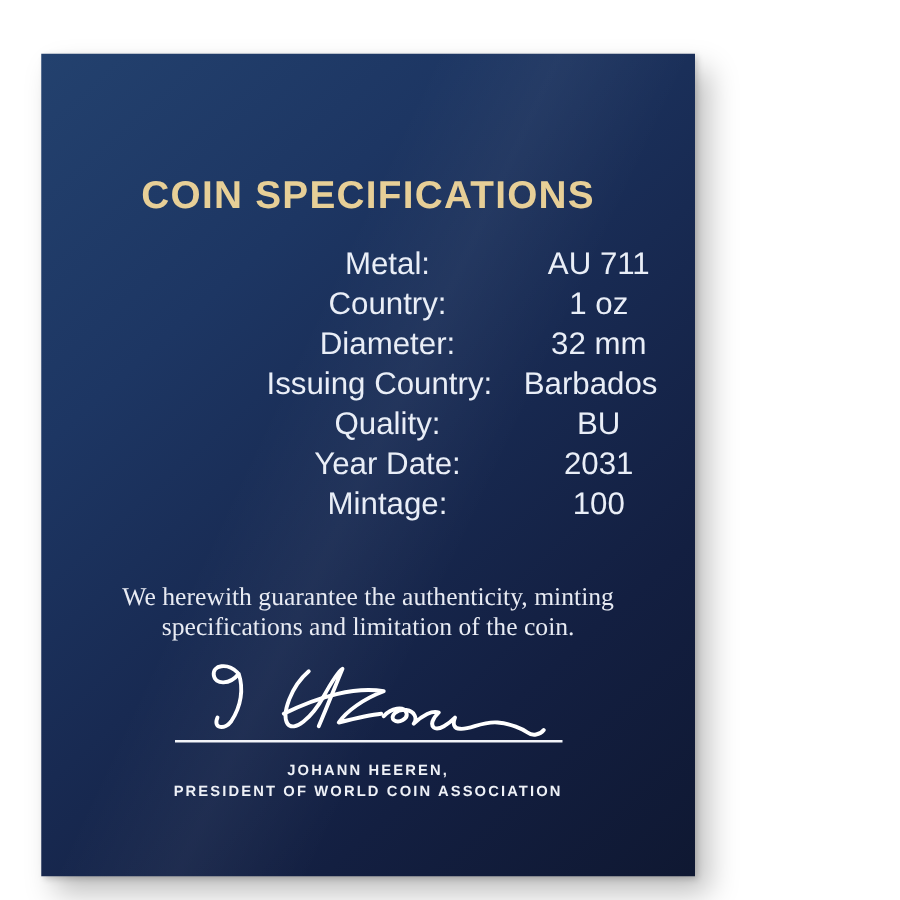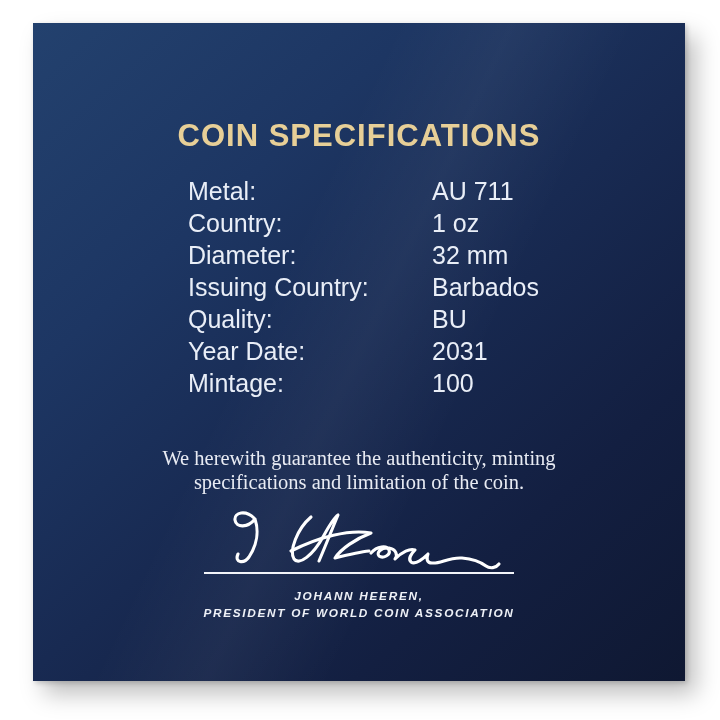--- a/index.html
+++ b/index.html
@@ -9,22 +9,22 @@
     font-family: "Liberation Sans", sans-serif;
     overflow: hidden;
   }
   .stage {
     position: relative;
     width: 720px; height: 720px;
     background: #ffffff;
   }
   .card {
     position: absolute;
-    left: 33px; top: 23px;
-    width: 652px; height: 658px;
+    left: 33px; top: 43px;
+    width: 523px; height: 658px;
     background: linear-gradient(138deg,
       #23416e 0%, #1d3663 28%, #182a52 52%,
       #131f41 76%, #0f1832 100%);
     box-shadow: 2px 2px 5px rgba(0,0,0,0.18),
                 11px 13px 22px rgba(0,0,0,0.25);
   }
   .card::before {
     content: "";
     position: absolute; inset: 0;
     background: linear-gradient(115deg,
@@ -38,21 +38,21 @@
     top: 95px; left: 0; width: 100%;
     text-align: center;
     color: #e7cf97;
     font-size: 31px;
     font-weight: bold;
     letter-spacing: 1px;
     white-space: nowrap;
   }
   .specs {
     position: absolute;
-    top: 152px; left: 155px; right: 30px;
+    top: 152px; left: 155px; right: 30px; text-align: center;
   }
   .spec-row {
     display: flex;
     height: 32px; line-height: 32px;
     font-size: 25px;
     color: #e9eef7;
     white-space: nowrap;
   }
   .spec-label { width: 244px; }
   .spec-value { flex: 1; }
@@ -85,21 +85,20 @@
   .names {
     position: absolute;
     top: 565px; left: 0; width: 100%;
     text-align: center;
     color: #eef1f7;
     font-weight: bold;
     font-size: 11.8px;
     letter-spacing: 1.7px;
     line-height: 17px;
     white-space: nowrap;
-    font-style: italic;
   }
 </style>
 </head>
 <body>
 
 <div class="stage">
   <div class="card">
 
     <div class="title">COIN SPECIFICATIONS</div>
 

